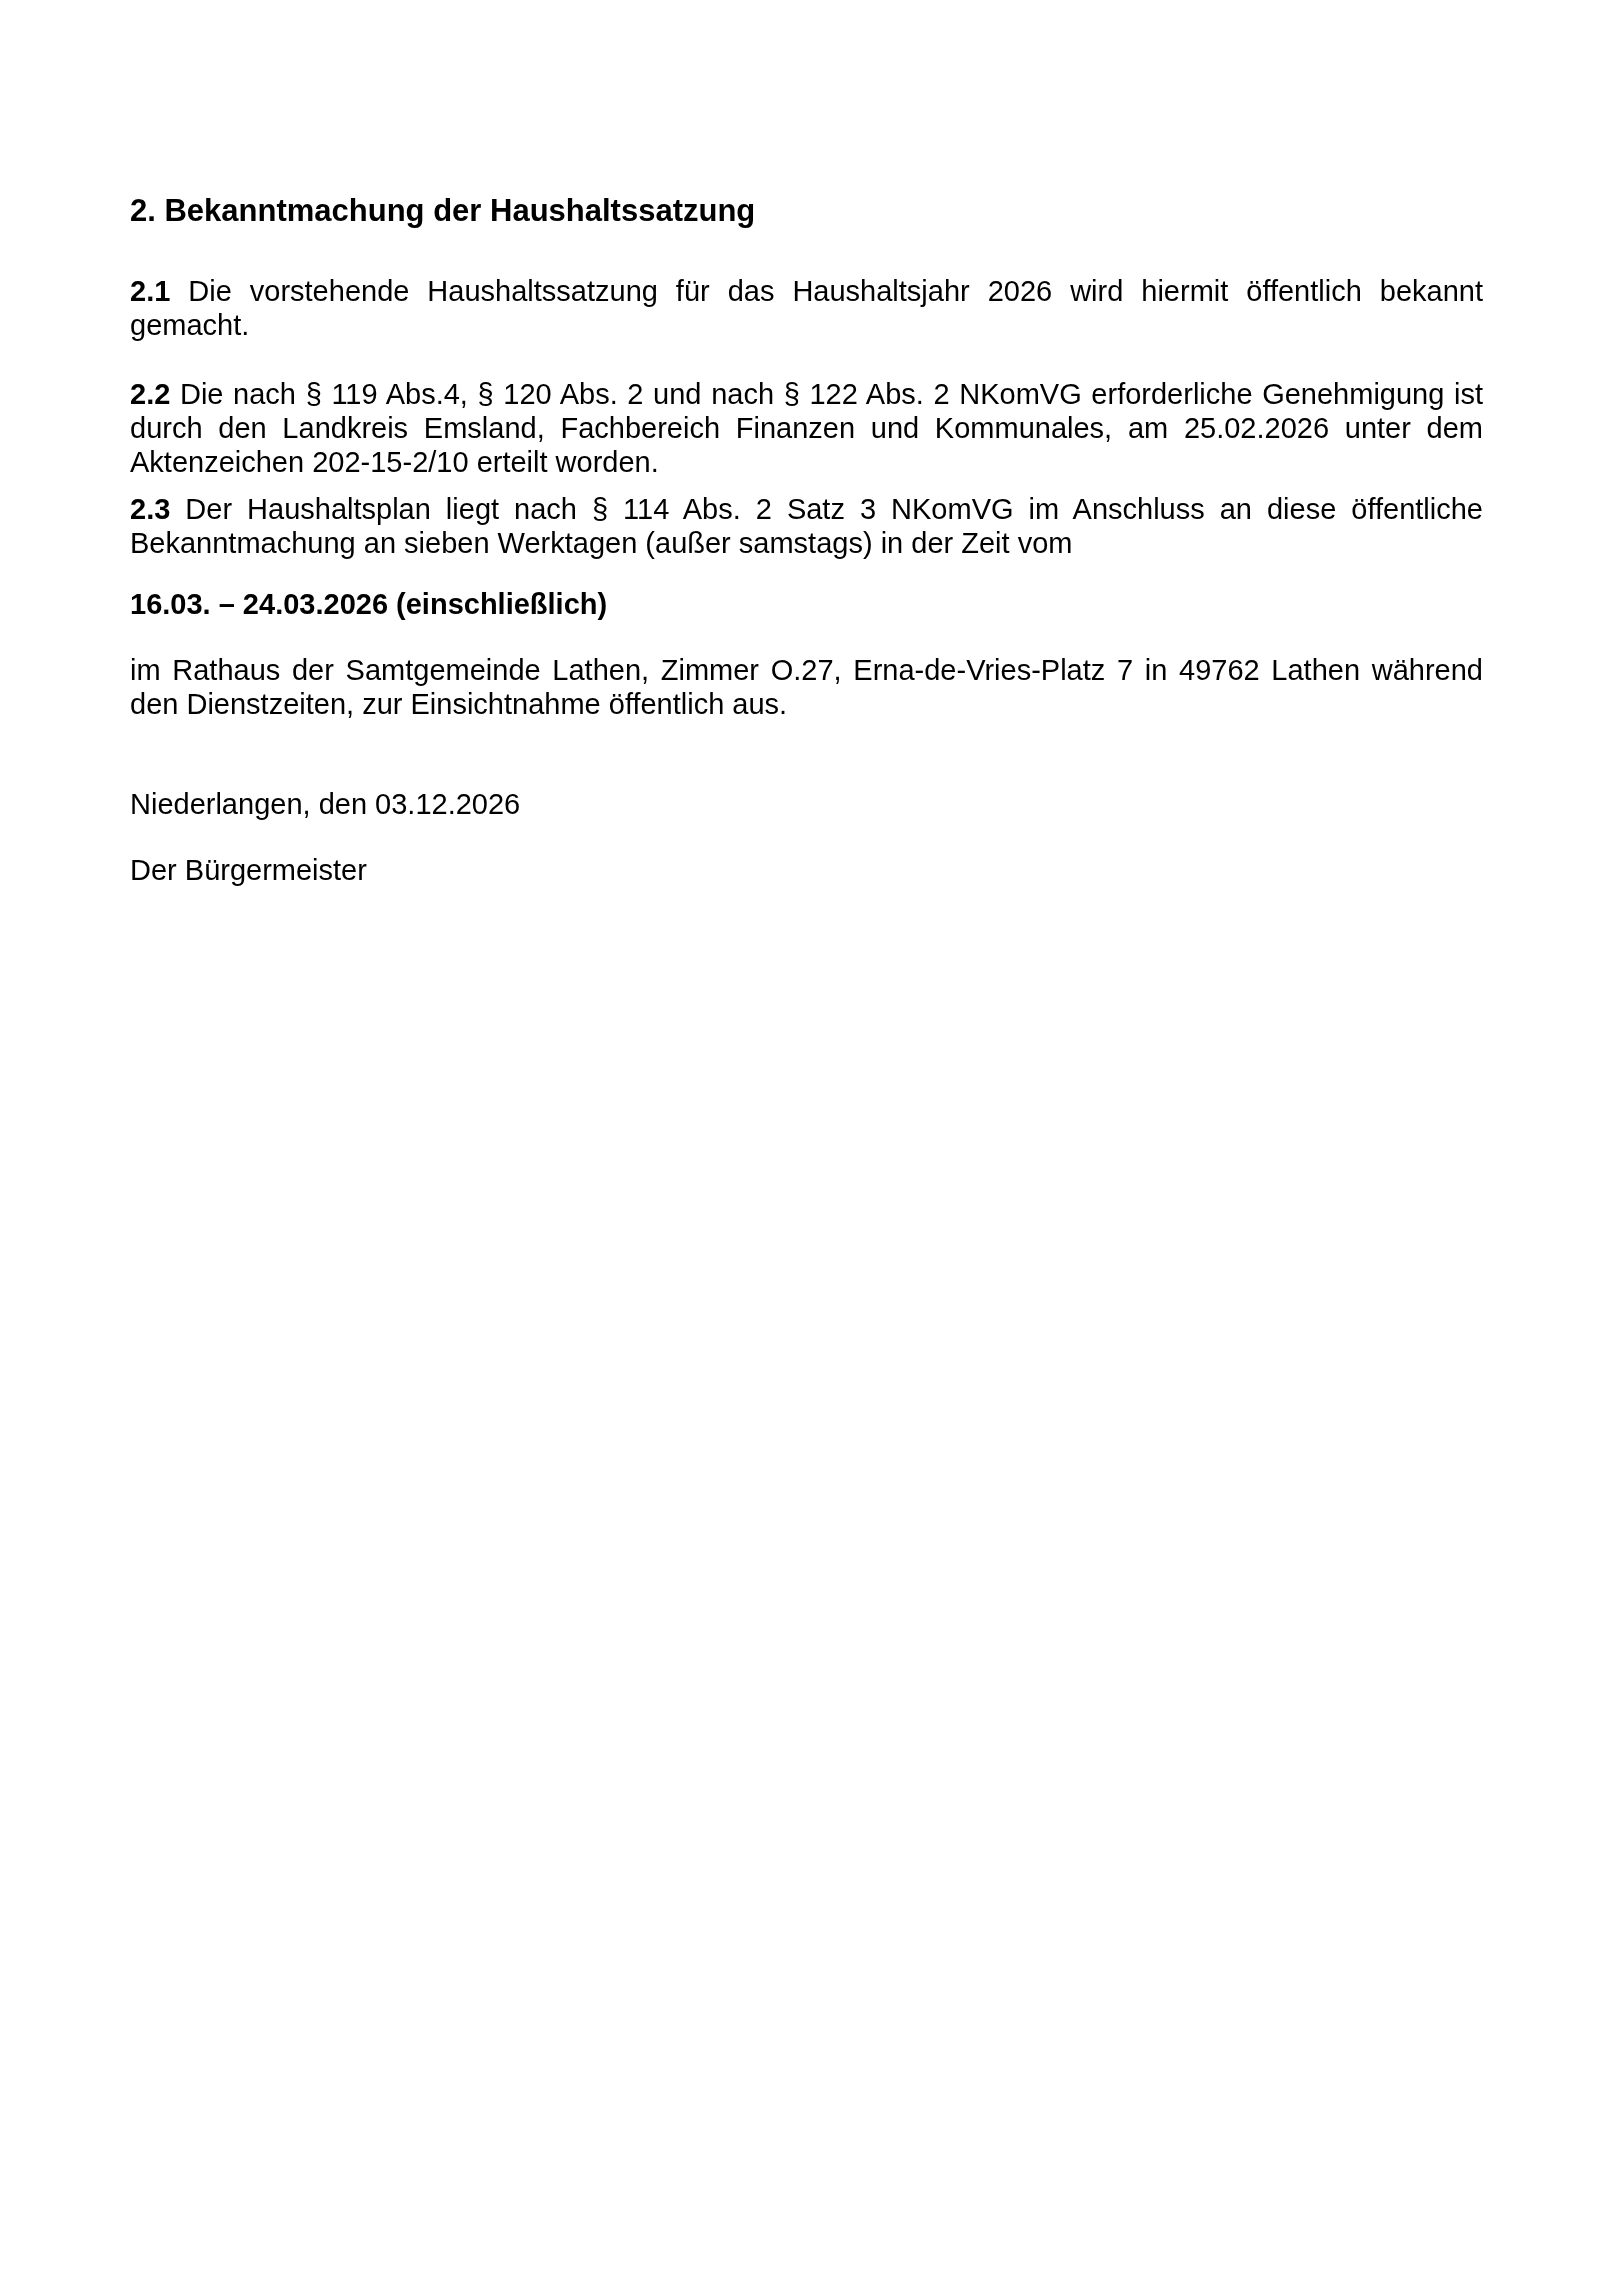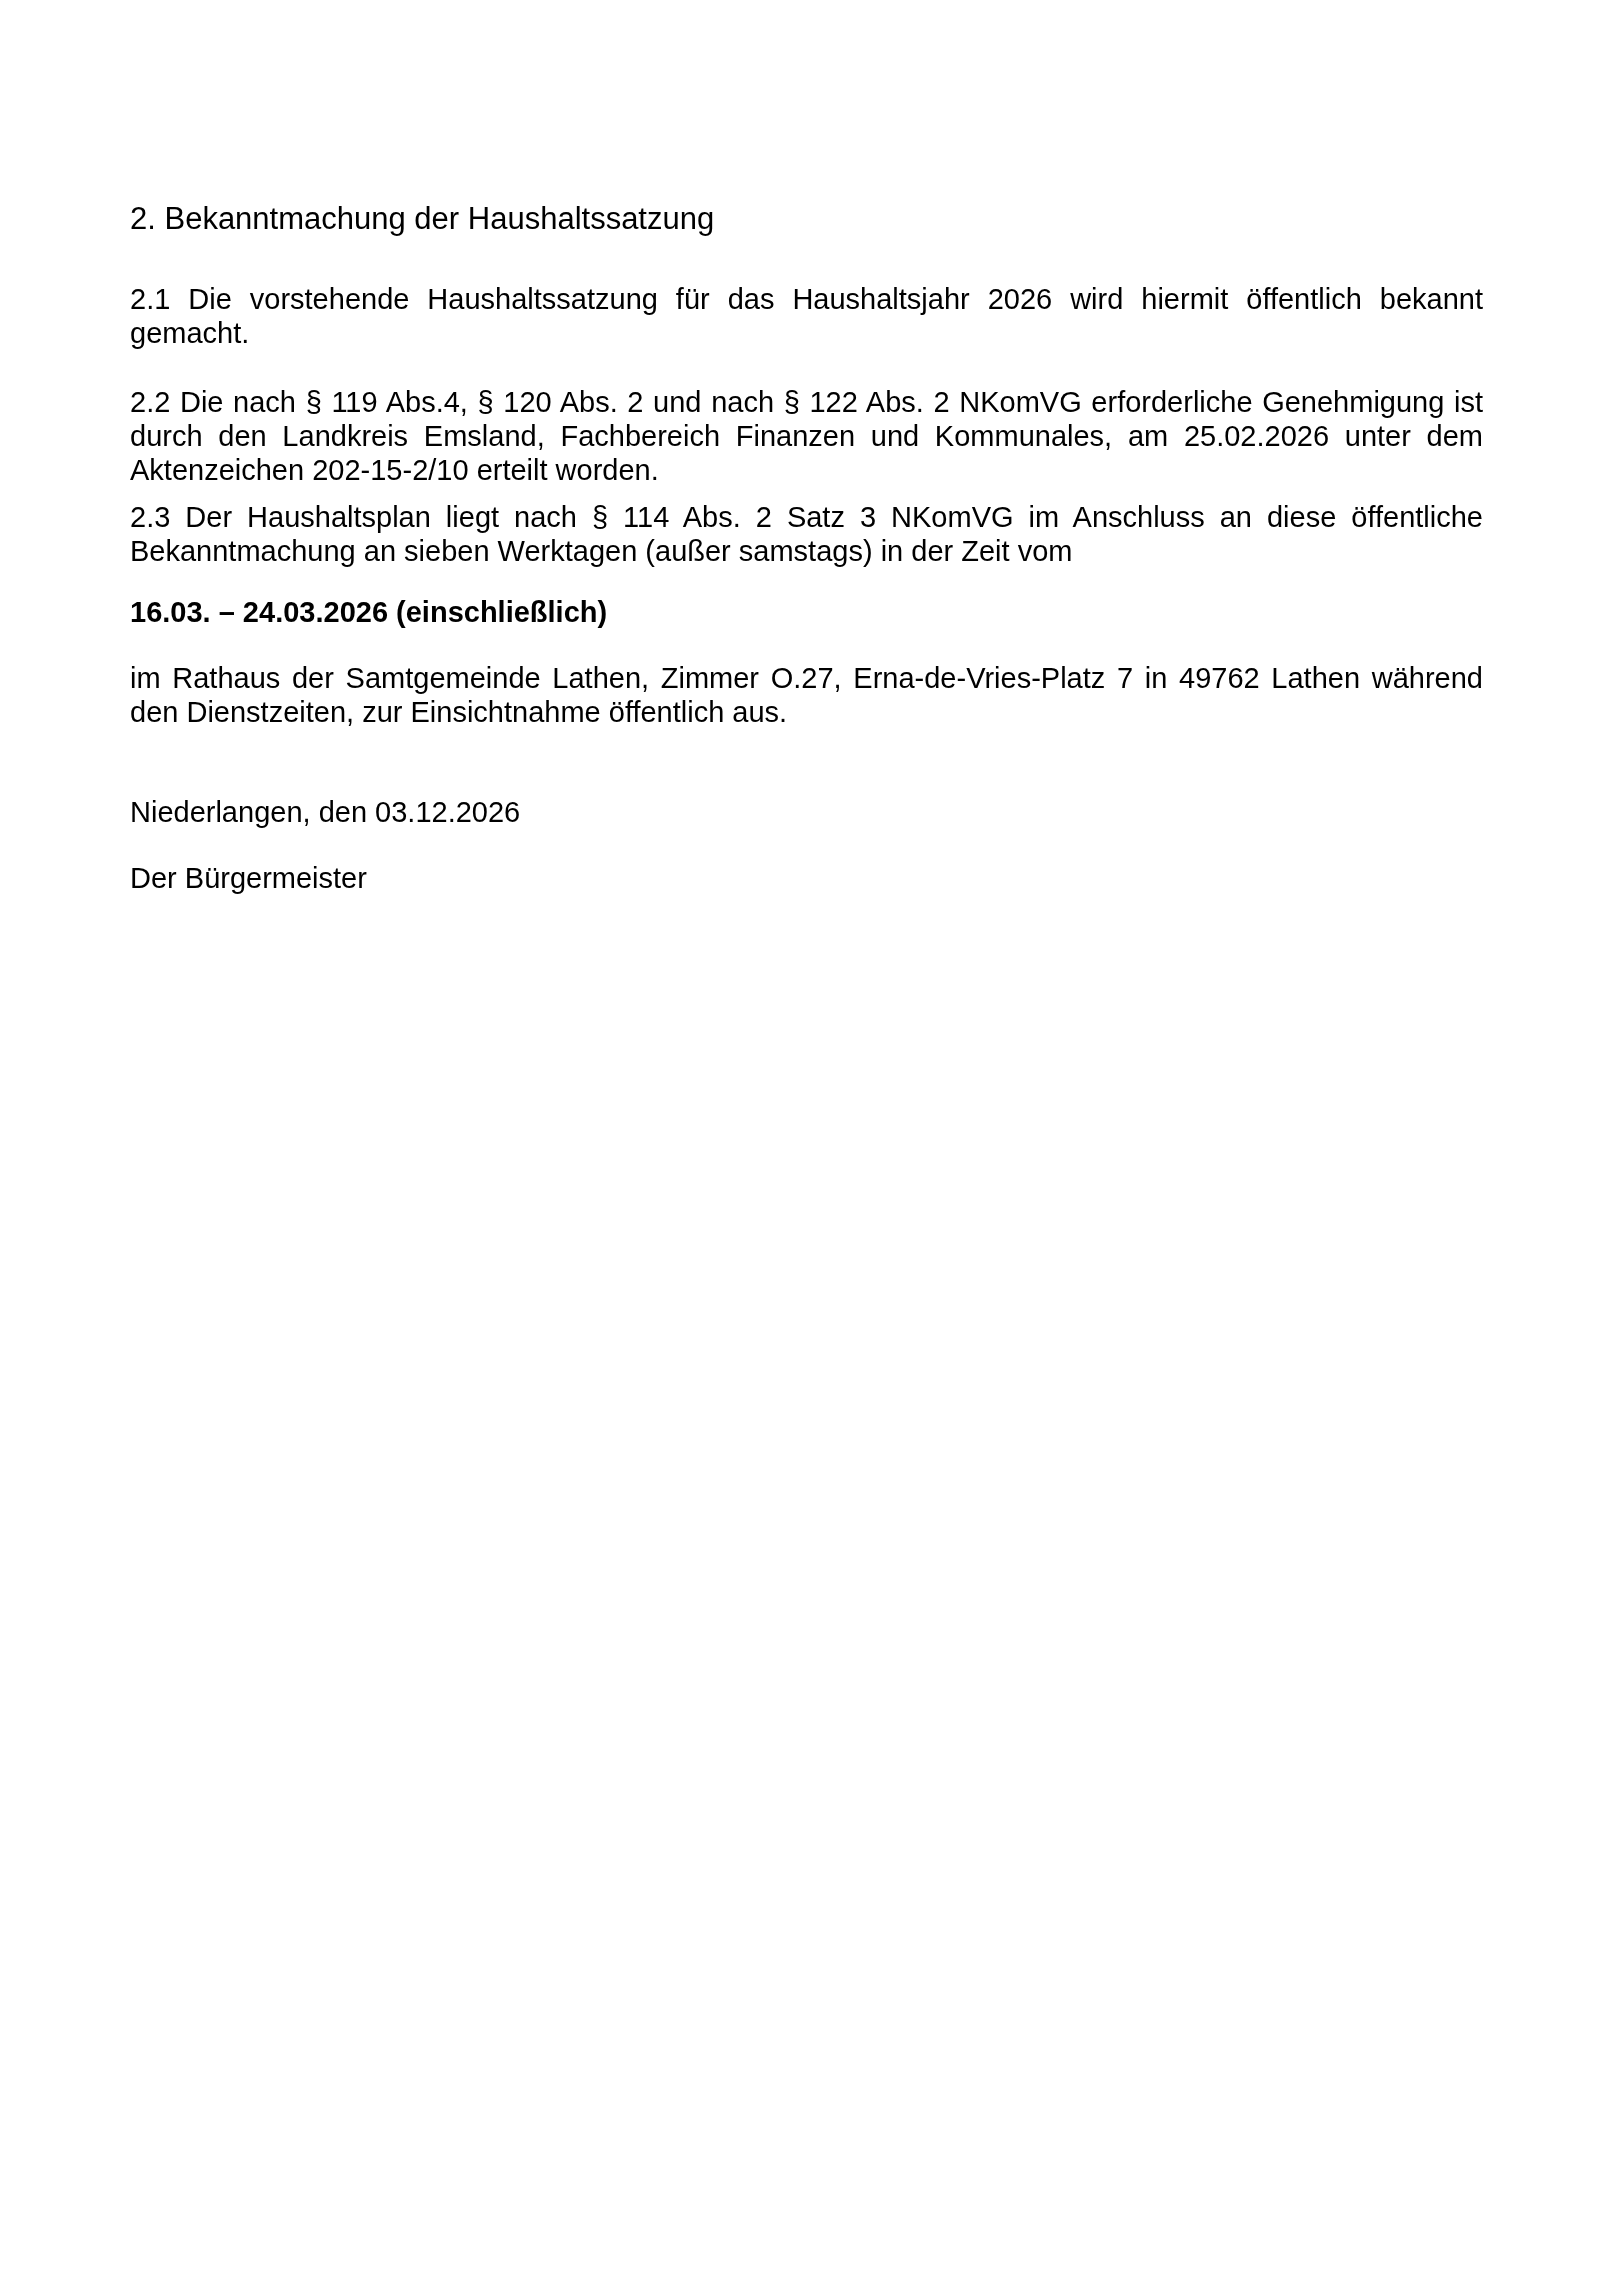--- a/index.html
+++ b/index.html
@@ -20,29 +20,29 @@
     position: absolute;
     left: 130px;
     top: 192px;
     width: 1353px;
     font-size: 29px;
     line-height: 34px;
   }
   .heading {
     font-size: 31px;
     line-height: 37px;
-    font-weight: normal;
-    margin: 8px 0 45px 0;
+    font-weight: bold;
+    margin: 0 0 45px 0;
   }
   .para {
     margin: 0;
     text-align: justify;
   }
   .para .num {
-    font-weight: normal;
+    font-weight: bold;
   }
   .mb-21 { margin-bottom: 35px; }
   .mb-22 { margin-bottom: 13px; }
   .mb-23 { margin-bottom: 27px; }
   .display-period {
     margin: 0 0 32px 0;
     font-weight: bold;
   }
   .location-para {
     margin: 0 0 66px 0;

